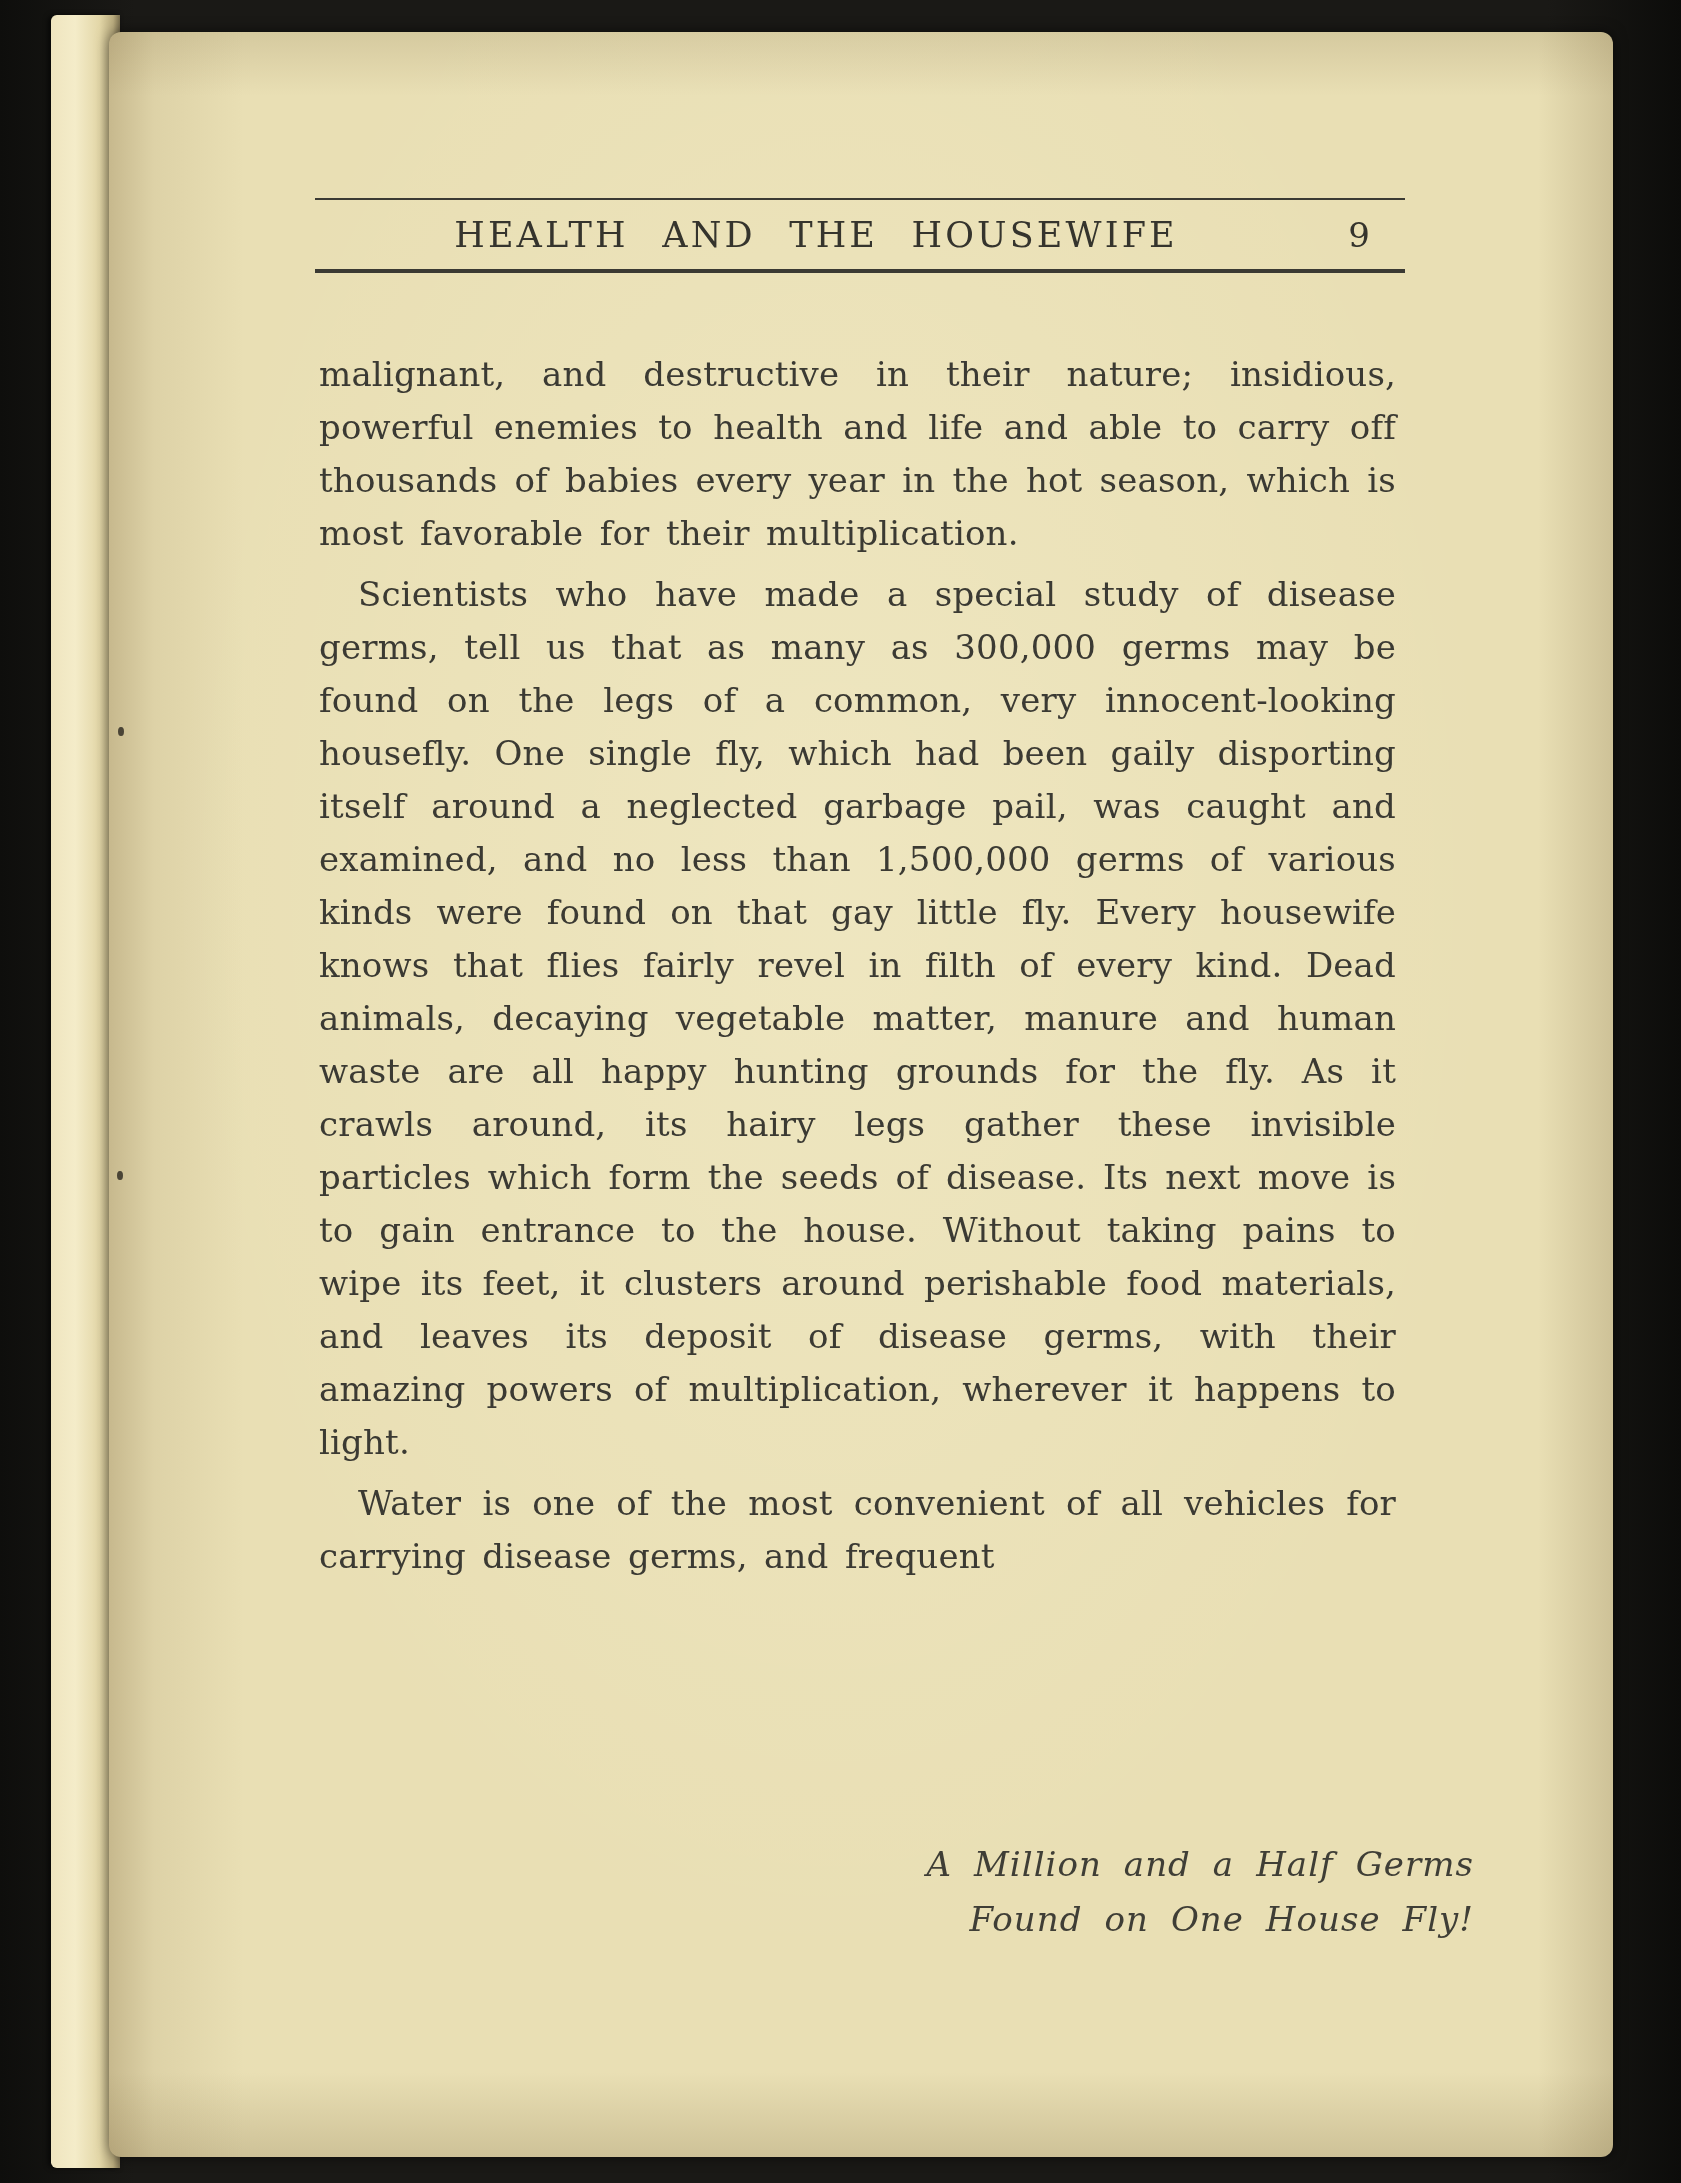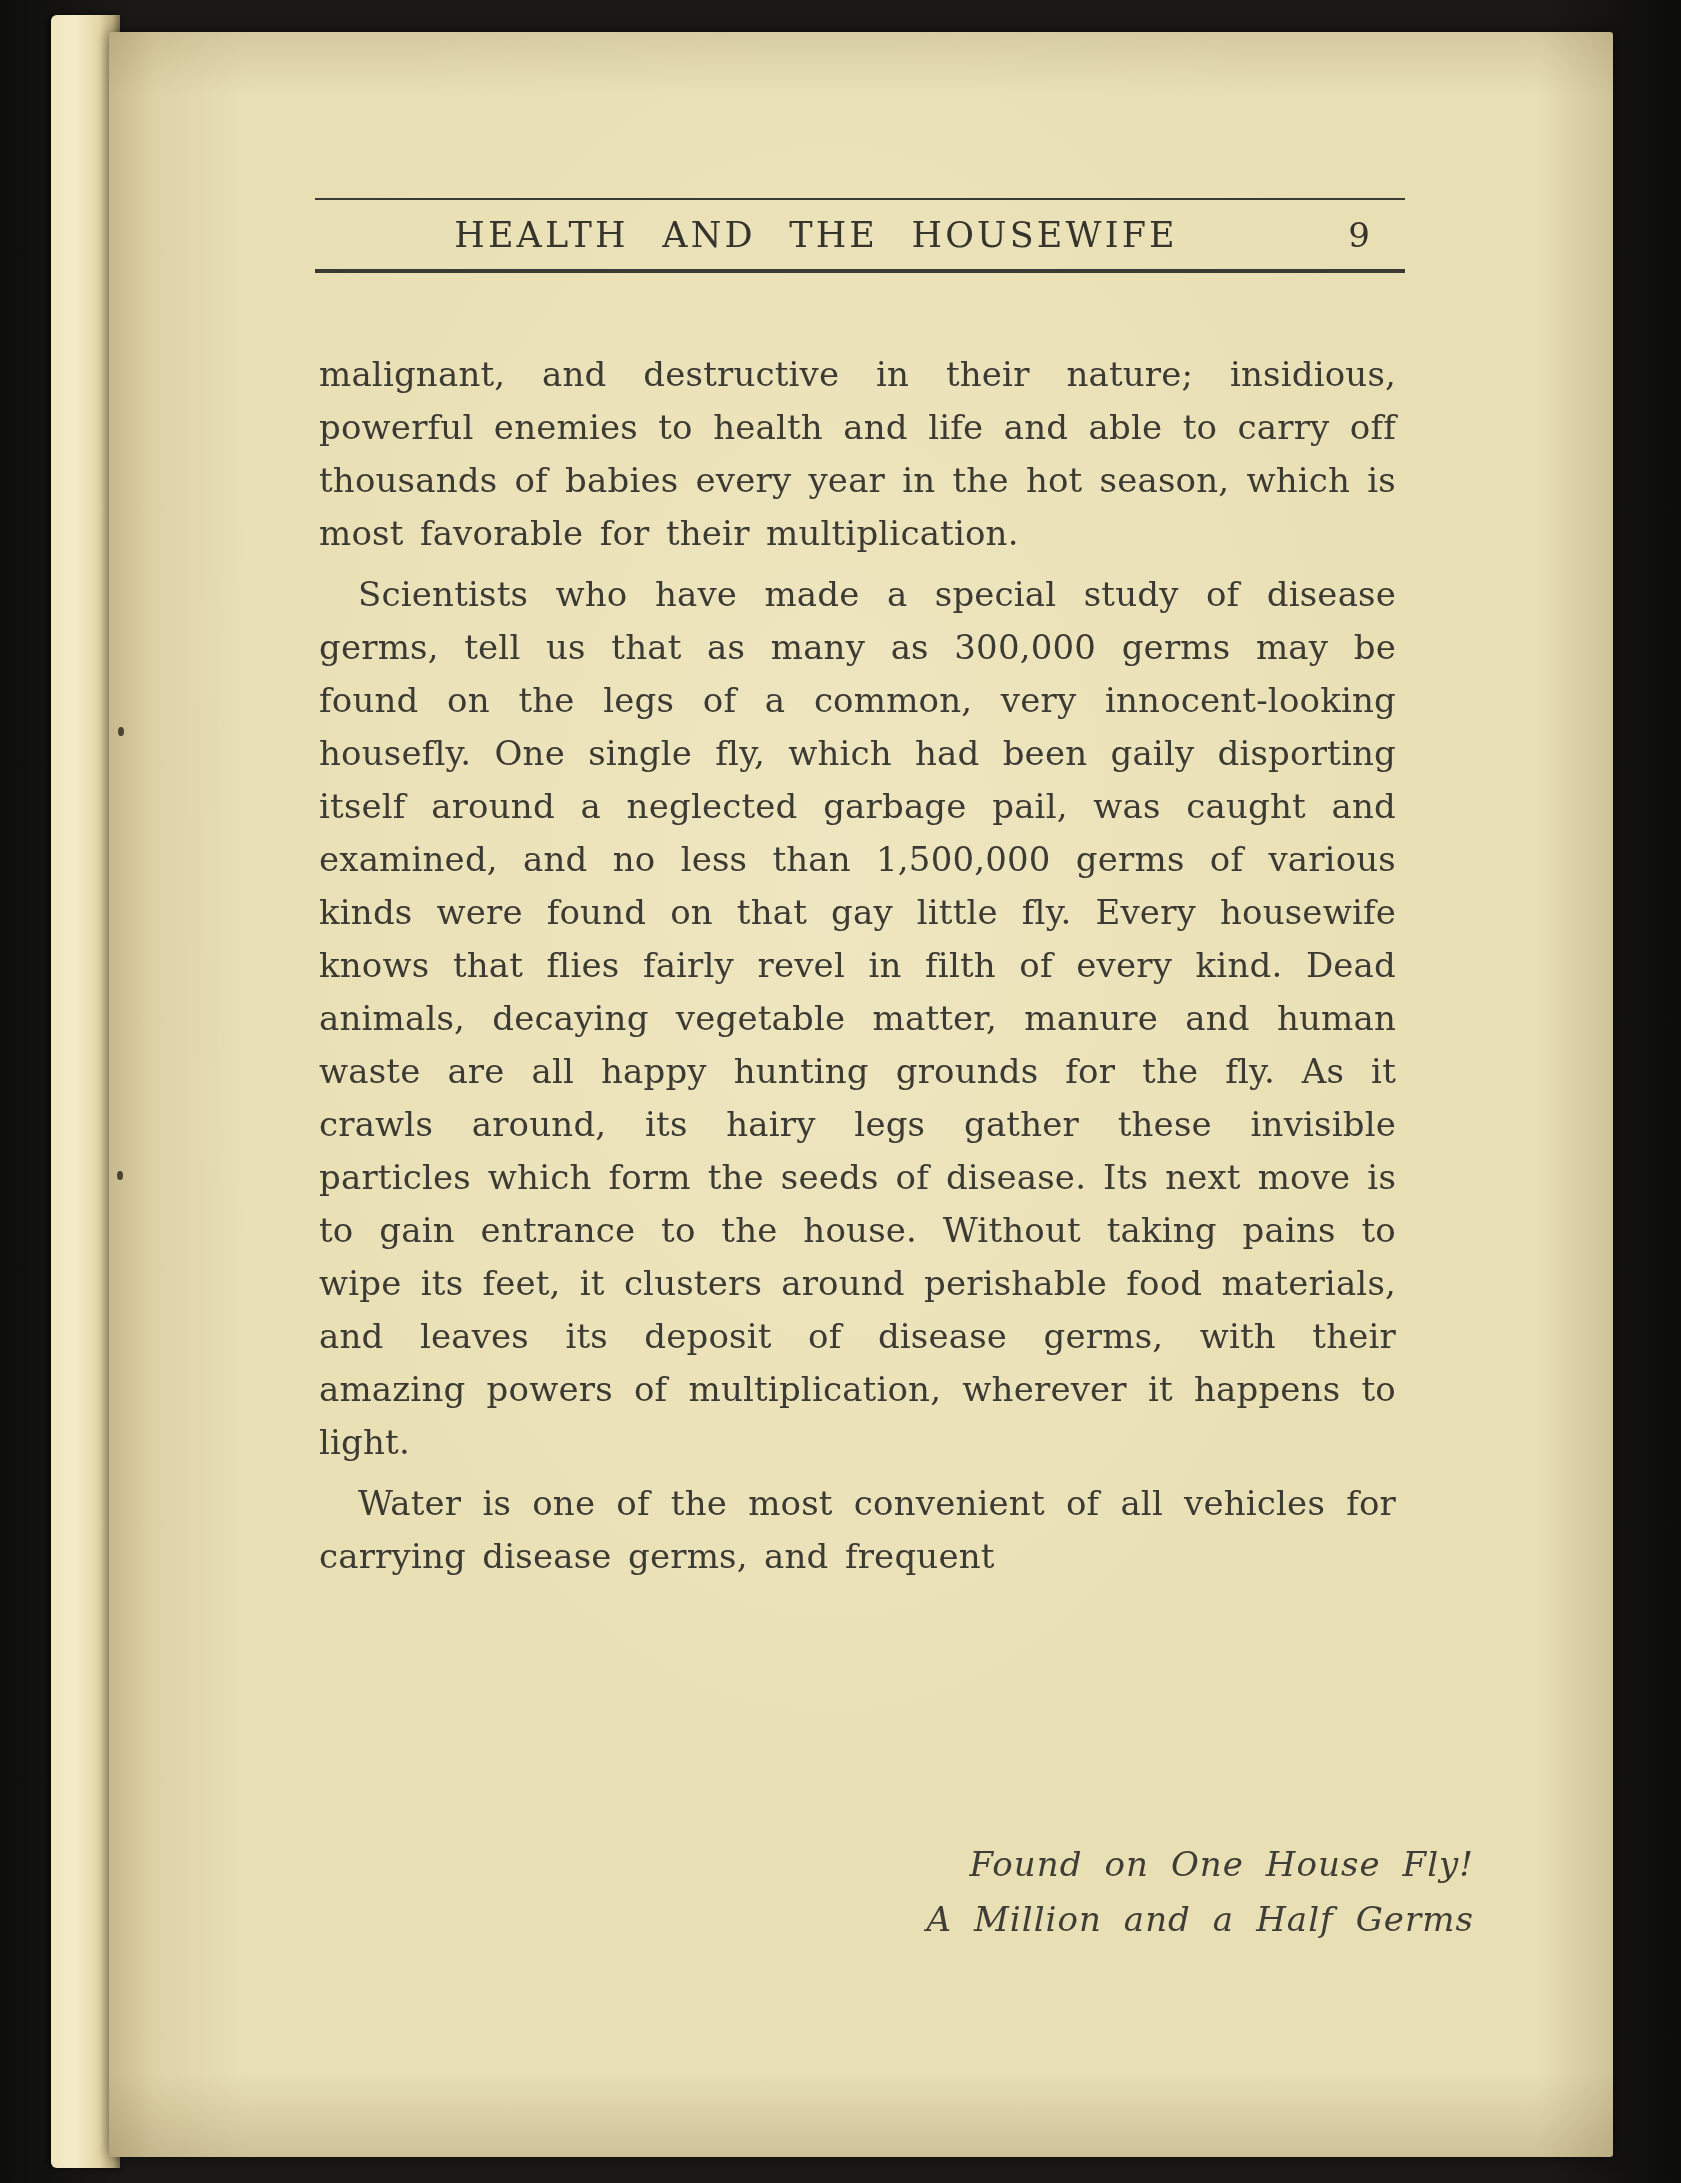--- a/index.html
+++ b/index.html
@@ -41,21 +41,21 @@
     left: 109px;
     top: 32px;
     width: 1504px;
     height: 2125px;
     background:
       radial-gradient(ellipse at 48% 40%, rgba(255,252,228,0.25) 0%, rgba(0,0,0,0) 60%),
       linear-gradient(90deg, rgba(120,96,52,0.30) 0%, rgba(120,96,52,0.10) 3%, rgba(0,0,0,0) 9%),
       linear-gradient(270deg, rgba(110,90,50,0.22) 0%, rgba(0,0,0,0) 5%),
       linear-gradient(180deg, rgba(110,90,50,0.16) 0%, rgba(0,0,0,0) 3%, rgba(0,0,0,0) 96%, rgba(110,90,50,0.22) 100%),
       #e9dfb4;
-    border-radius: 3px;
+    border-radius: 12px;
     box-shadow: 0 0 14px rgba(0,0,0,0.55);
     color: #3b3a33;
   }
 
   
   .speck {
     position: absolute;
     width: 5.8px;
     height: 9.3px;
     background: #4a4436;
@@ -159,19 +159,19 @@
       <div class="rule-bottom"></div>
     </div>
 
     <div class="body-text">
       <p>malignant, and destructive in their nature; insidious, powerful enemies to health and life and able to carry off thousands of babies every year in the hot season, which is most favorable for their multiplication.</p>
       <p class="indent">Scientists who have made a special study of disease germs, tell us that as many as 300,000 germs may be found on the legs of a common, very innocent-looking housefly.  One single fly, which had been gaily disporting itself around a neglected garbage pail, was caught and examined, and no less than 1,500,000 germs of various kinds were found on that gay little fly.  Every housewife knows that flies fairly revel in filth of every kind.  Dead animals, decaying vegetable matter, manure and human waste are all happy hunting grounds for the fly.  As it crawls around, its hairy legs gather these invisible particles which form the seeds of disease.  Its next move is to gain entrance to the house.  Without taking pains to wipe its feet, it clusters around perishable food materials, and leaves its deposit of disease germs, with their amazing powers of multiplication, wherever it happens to light.</p>
       <p class="indent">Water is one of the most convenient of all vehicles for carrying disease germs, and frequent</p>
     </div>
 
     <div class="caption">
+      <div>A Million and a Half Germs</div>
       <div>Found on One House Fly!</div>
-      <div>A Million and a Half Germs</div>
     </div>
 
   </div>
 </div>
 
 
 </body></html>

